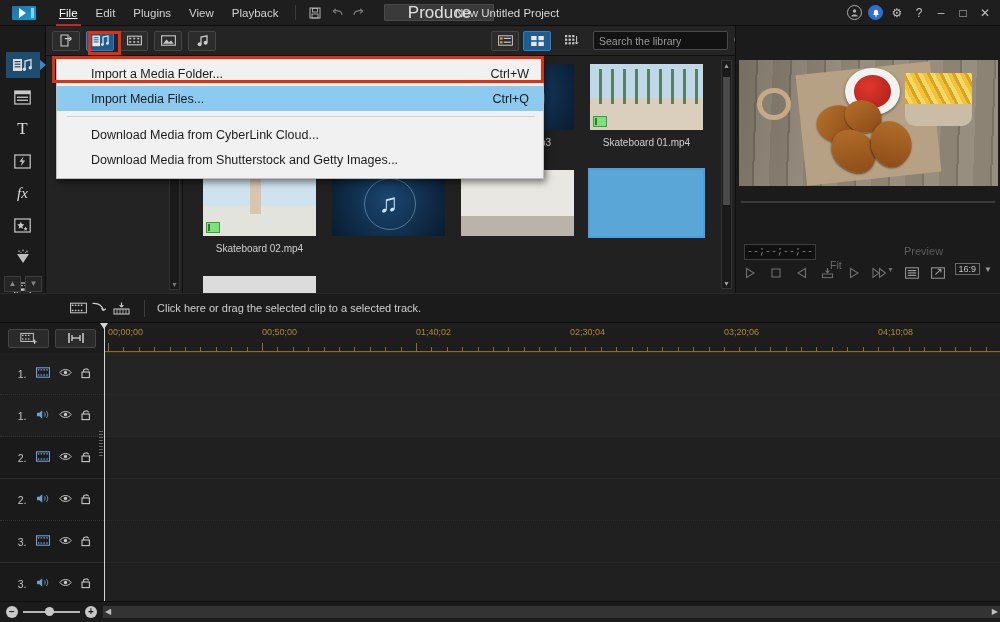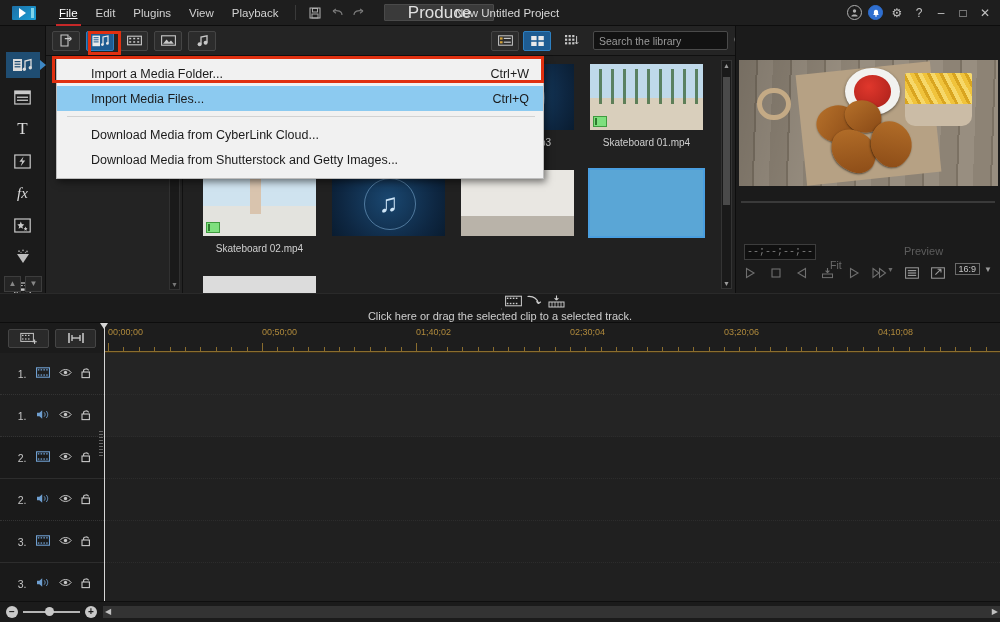--- a/index.html
+++ b/index.html
@@ -242,21 +242,21 @@
   .ratio {
     position: absolute; right: 8px; top: 22px; display: flex; align-items: center; gap: 4px;
   }
   .ratio .bx { border: 1px solid #6a6a6a; font-size: 9px; color: #c6c6c6; padding: 0 3px; }
   .ratio .cv { color: #9a9a9a; font-size: 8px; }
 
   
   .hintbar {
     position: absolute; left: 0; top: 293px; width: 1000px; height: 30px;
     background: #1b1b1b; border-top: 1px solid #2a2a2a; border-bottom: 1px solid #0d0d0d;
-    display: flex; align-items: center; flex-direction: column;
+    display: flex; align-items: center;
   }
   .hint-icos { margin-left: 70px; display: flex; align-items: center; gap: 4px; color: #cdcdcd; font-size: 11px; }
   .hint-div { width: 1px; height: 17px; background: #3c3c3c; margin: 0 12px 0 14px; }
   .hint-txt { font-size: 11px; color: #cfcfcf; }
 
   
   .tl-toolbar {
     position: absolute; left: 0; top: 323px; width: 104px; height: 30px; background: #1b1b1b;
     display: flex; align-items: center; gap: 6px; padding-left: 8px;
   }

